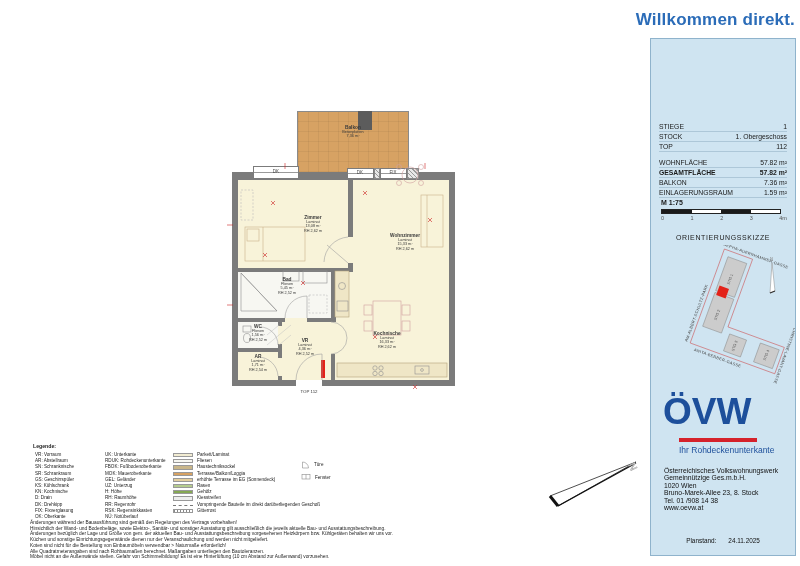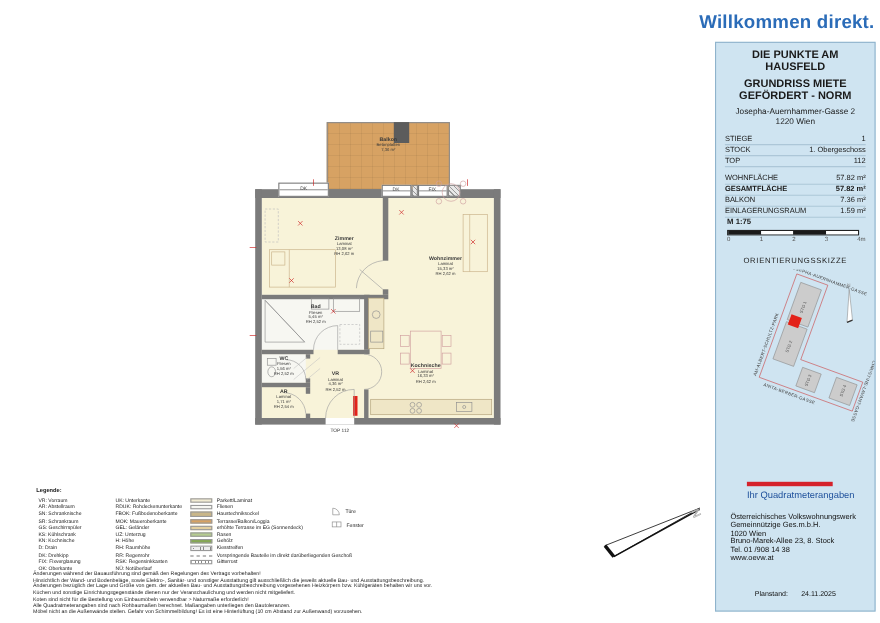--- a/index.html
+++ b/index.html
@@ -230,28 +230,20 @@
 </div>
 
 <svg width="105" height="58" viewBox="0 0 105 58" style="position:absolute;left:538px;top:452px;">
   <path d="M98,10 L12,44 L20,54 Z" fill="none" stroke="#222" stroke-width="0.8"></path>
   <line x1="20" y1="54" x2="98" y2="11" stroke="#111" stroke-width="1.4"></line>
   <line x1="12" y1="44" x2="20" y2="54" stroke="#111" stroke-width="3"></line>
   <text x="92" y="14" font-size="10" fill="#ffffff" stroke="#999" stroke-width="0.5" transform="rotate(65 92 12)">N</text>
 </svg>
 
 <div class="panel">
-  <div class="tblock">
-    <div class="t1">DIE PUNKTE AM HAUSFELD</div>
-    <div class="t2">GRUNDRISS MIETE GEFÖRDERT - NORM</div>
-    <div class="addr">
-      <div>Josepha-Auernhammer-Gasse 2</div>
-        <div>1220 Wien</div>
-    </div>
-  </div>
 
   <div class="ptable">
     <div class="prow">
         <span>STIEGE</span>
         <span>1</span>
       </div>
     <div class="prow">
         <span>STOCK</span>
         <span>1. Obergeschoss</span>
       </div>
@@ -320,22 +312,23 @@
         <text transform="rotate(90 138 58)" x="138" y="58">CHRISTINE-LAVANT-GASSE</text>
       </g>
     </g>
     <g>
       <text x="117" y="16" font-size="4.5" fill="#888">N</text>
       <path d="M119,18 L117,48 L122,46 Z" fill="#ffffff" stroke="#888" stroke-width="0.5"></path>
       <line x1="117" y1="48" x2="122" y2="46" stroke="#333" stroke-width="1.2"></line>
     </g>
   </svg>
 
+  <div class="logo">ÖVW</div>
   <div class="logobar"></div>
-  <div class="tagline">Ihr Quadratmeterangaben</div>
+  <div class="tagline">Ihr Rohdeckenunterkante</div>
 
   <div class="company">
     <div>Österreichisches Volkswohnungswerk</div>
     <div>Gemeinnützige Ges.m.b.H.</div>
     <div>1020 Wien</div>
     <div>Bruno-Marek-Allee 23, 8. Stock</div>
     <div>Tel. 01 /908 14 38</div>
     <div>www.oevw.at</div>
   </div>
 

